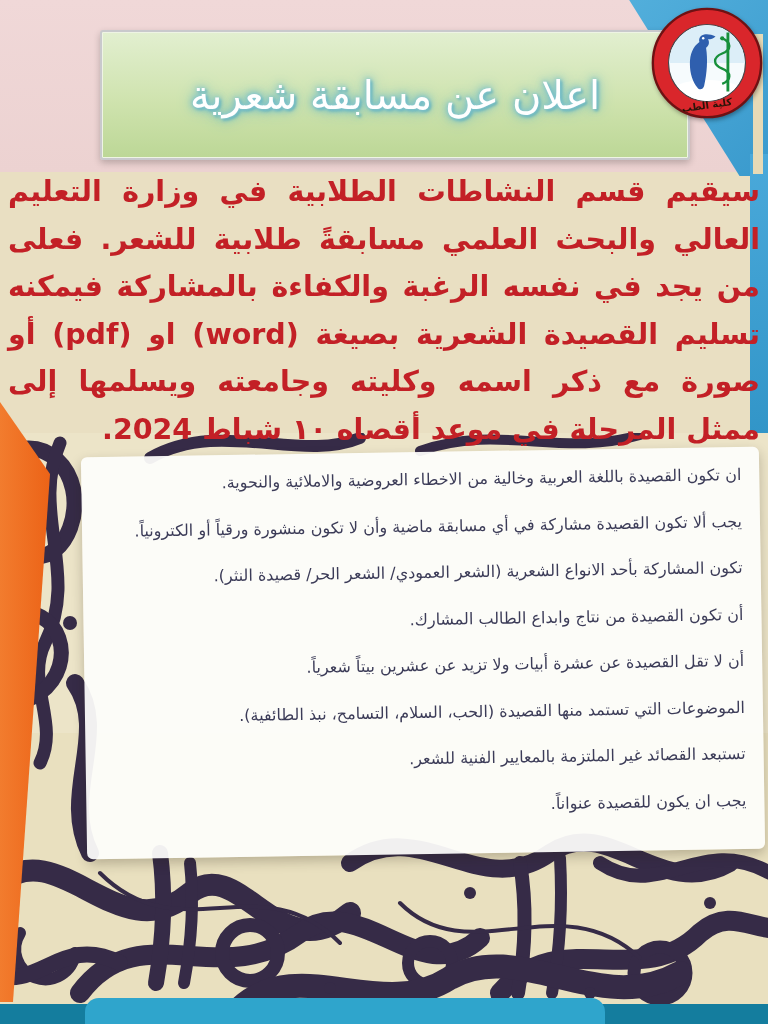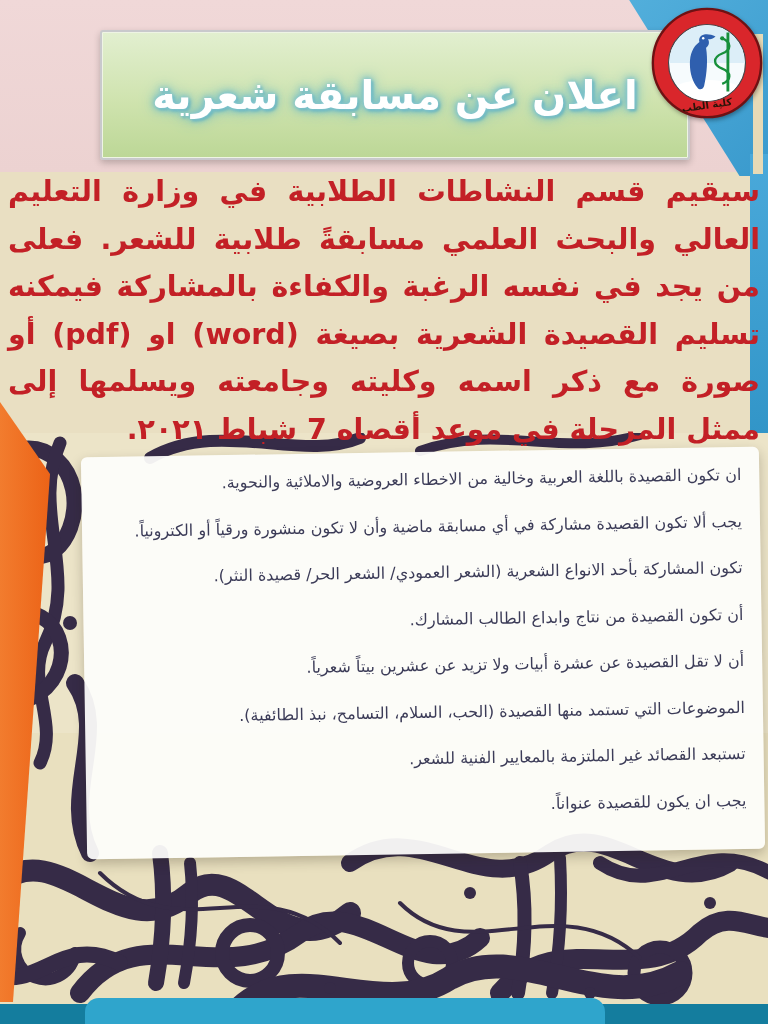--- a/index.html
+++ b/index.html
@@ -21,21 +21,21 @@
   .bottom-bar-accent{left:85px;top:998px;width:520px;height:26px;background:#2fa5cc;border-radius:14px 14px 0 0;}
   
   .header-panel{
     left:100px;top:30px;width:586px;height:126px;
     background:linear-gradient(180deg,#e2efd0 0%,#cfe3ae 55%,#bcd796 100%);
     border:2px solid #c9c9cc;border-radius:3px;
     box-shadow:0 3px 7px rgba(0,0,0,.22), inset 0 0 0 1px #eef4e4;
     display:flex;flex-direction:column;align-items:center;justify-content:center;
   }
   .header-title{
-    text-align:right;color:#ffffff;font-weight:bold;font-size:40px;line-height:56px;
+    text-align:right;color:#ffffff;font-weight:normal;font-size:40px;line-height:56px;
     text-shadow:0 0 3px #8ecbd3,0 0 6px #7cc0ca,0 0 10px #6fbcc6,0 0 16px #6fbcc6,2px 2px 3px #57a7b4;
     letter-spacing:1px;white-space:nowrap;
   }
   
   .announcement{
     left:8px;top:168px;width:752px;height:292px;
     color:#c32026;font-weight:bold;font-size:28.5px;line-height:47.5px;
     text-align:justify;direction:rtl;
   }
   
@@ -132,21 +132,21 @@
   </g>
   <text font-size="11" font-weight="bold" fill="#1c6e2f" letter-spacing="4">
     <textPath href="#vline-r">1959</textPath>
   </text>
   <text font-size="9" font-weight="bold" fill="#27357a" letter-spacing="3">
     <textPath href="#vline-l">١٣٧٩</textPath>
   </text>
   <text x="60" y="108" text-anchor="middle" font-size="10.5" font-weight="bold" fill="#2b1409" transform="rotate(-8 60 105)">كلية الطب</text>
 </svg>
 
-<div class="layer announcement z3">سيقيم قسم النشاطات الطلابية في وزارة التعليم العالي والبحث العلمي مسابقةً طلابية للشعر. فعلى من يجد في نفسه الرغبة والكفاءة بالمشاركة فيمكنه تسليم القصيدة الشعرية بصيغة (word) او (pdf) أو صورة مع ذكر اسمه وكليته وجامعته ويسلمها إلى ممثل المرحلة في موعد أقصاه 7 شباط ٢٠٢١.</div>
+<div class="layer announcement z3">سيقيم قسم النشاطات الطلابية في وزارة التعليم العالي والبحث العلمي مسابقةً طلابية للشعر. فعلى من يجد في نفسه الرغبة والكفاءة بالمشاركة فيمكنه تسليم القصيدة الشعرية بصيغة (word) او (pdf) أو صورة مع ذكر اسمه وكليته وجامعته ويسلمها إلى ممثل المرحلة في موعد أقصاه ١٠ شباط 2024.</div>
 
 <div class="layer conditions-box z3">
   <div class="condition-item">ان تكون القصيدة باللغة العربية وخالية من الاخطاء العروضية والاملائية والنحوية.</div>
   <div class="condition-item">يجب ألا تكون القصيدة مشاركة في أي مسابقة ماضية وأن لا تكون منشورة ورقياً أو الكترونياً.</div>
   <div class="condition-item">تكون المشاركة بأحد الانواع الشعرية (الشعر العمودي/ الشعر الحر/ قصيدة النثر).</div>
   <div class="condition-item">أن تكون القصيدة من نتاج وابداع الطالب المشارك.</div>
   <div class="condition-item">أن لا تقل القصيدة عن عشرة أبيات ولا تزيد عن عشرين بيتاً شعرياً.</div>
   <div class="condition-item">الموضوعات التي تستمد منها القصيدة (الحب، السلام، التسامح، نبذ الطائفية).</div>
   <div class="condition-item">تستبعد القصائد غير الملتزمة بالمعايير الفنية للشعر.</div>
   <div class="condition-item">يجب ان يكون للقصيدة عنواناً.</div>

